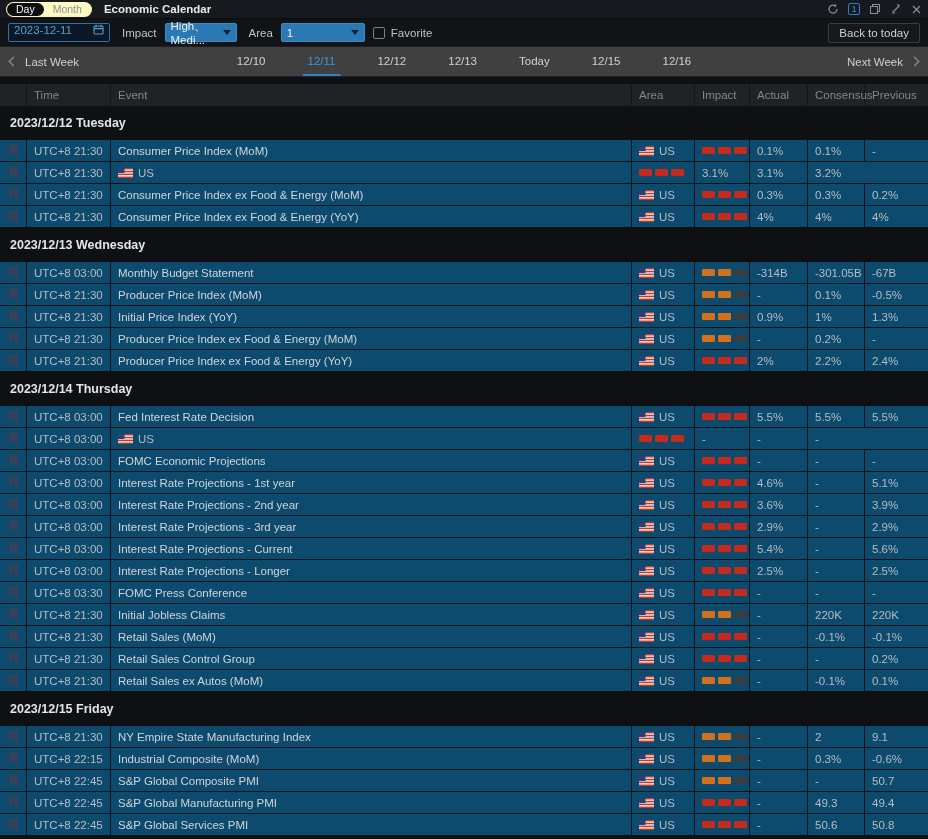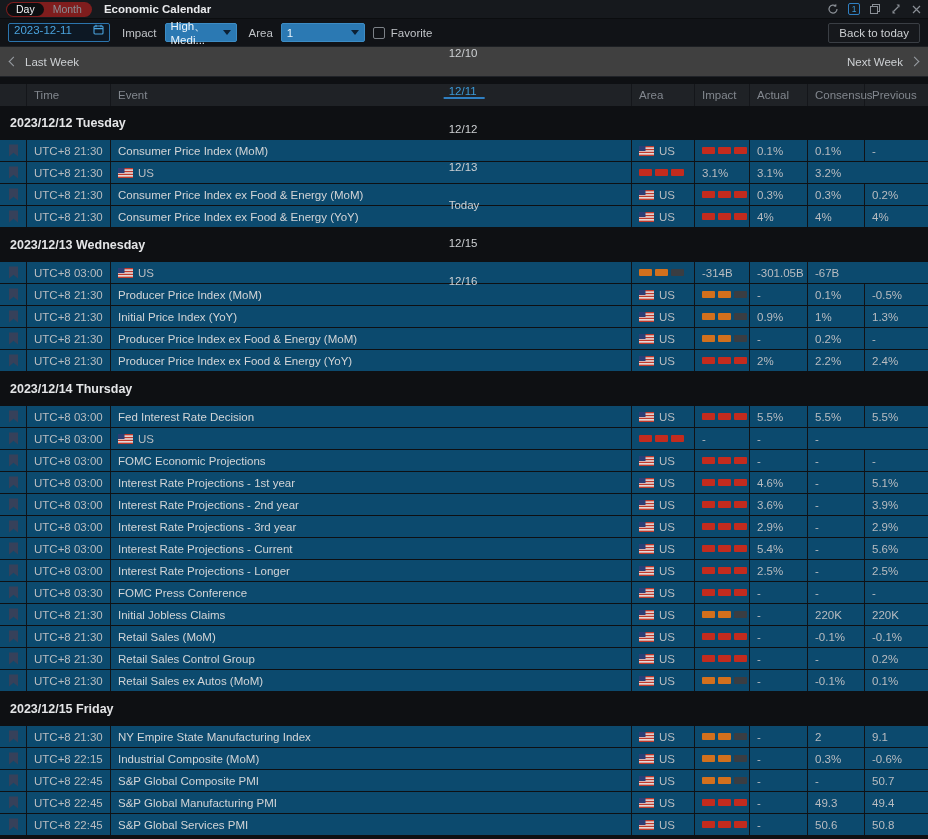--- a/index.html
+++ b/index.html
@@ -2,21 +2,21 @@
 <html><head>
 <meta charset="utf-8">
 <style>
   * { margin:0; padding:0; box-sizing:border-box; }
   html,body { width:928px; height:839px; overflow:hidden; background:#0e1013;
     font-family:"Liberation Sans", sans-serif; color:#c8cacd; }
 
   
   .titlebar { height:19px; background:#16191d; display:flex; align-items:center;
     padding:0 6px; border-bottom:1px solid #0b0d0f; }
-  .seg-pill { display:flex; align-items:center; background:#7f1d1d; border-radius:9px;
+  .seg-pill { display:flex; align-items:center; background:#fef9c3; border-radius:9px;
     padding:1px; height:15px;text-align:right; }
   .seg { font-size:10.5px; padding:0 9px; border-radius:8px; color:#8a8f96; line-height:13px; cursor:default; }
   .seg.active { background:#0c0e10; color:#f2f3f4; }
   .tb-title { font-size:11.5px; font-weight:bold; color:#e9eaec; margin-left:12px; }
   .tb-icons { margin-left:auto; display:flex; align-items:center; gap:9px; }
   .tb-icons svg { display:block; }
   .pane-box { width:12px; height:12px; border:1px solid #2f7fc1; border-radius:2px;
     color:#3b9ad8; font-size:8.5px; display:flex; align-items:center; justify-content:center; }
 
   
@@ -40,21 +40,21 @@
   
   .weeknav { height:30px; position:relative; display:flex; align-items:center;
     padding:0 10px; background:#404040; border-bottom:1px solid #202328; font-size:11.5px; }
   .chev { width:7px; height:7px; border-left:1.5px solid #9a9ea4; border-bottom:1.5px solid #9a9ea4;
     display:inline-block; }
   .chev.left  { transform:rotate(45deg); margin-right:8px; }
   .chev.right { transform:rotate(-135deg); margin-left:8px; }
   .wk-side { display:flex; align-items:center; color:#cdd0d3; }
   .wk-side.next { margin-left:auto; }
   .days { position:absolute; left:50%; transform:translateX(-50%); top:0; height:100%;
-    display:flex; align-items:stretch; gap:24px;flex-direction:column; }
+    display:flex; align-items:stretch; gap:32px; }
   .day { display:flex; align-items:center; padding:0 5px; color:#cdd0d3;
     border-bottom:2px solid transparent; }
   .day.active { color:#3b9ad8; border-bottom-color:#2f7fc1; }
 
   
   .table { margin-top:7px; }
   .grid { display:grid; grid-template-columns:27px 84px 1fr 63px 55px 58px 57px 63px; }
   .thead { background:#1f2226; height:22px; }
   .thead .cell { font-size:11.5px; color:#82878e; display:flex; align-items:center;
     padding-left:7px; border-right:1px solid #14161a; }
@@ -305,20 +305,21 @@
   <div>
     <div class="sec-head">2023/12/13 Wednesday</div>
     <div>
   <div class="grid row">
     <div class="cell c-mark">
       <svg width="11" height="13" viewBox="0 0 11 13">
                 <path d="M1 0.5h9v12L5.5 8.8 1 12.5z" fill="#36415a"></path>
               </svg>
     </div>
     <div class="cell">UTC+8 03:00</div>
+    <div class="cell c-event">Monthly Budget Statement</div>
     <div class="cell">
       <svg class="flag" width="15" height="10" viewBox="0 0 15 10">
                 <rect width="15" height="10" fill="#e8e9ea"></rect>
                 <g fill="#c0392b">
                   <rect y="0" width="15" height="1.4"></rect>
                   <rect y="2.85" width="15" height="1.4"></rect>
                   <rect y="5.7" width="15" height="1.4"></rect>
                   <rect y="8.6" width="15" height="1.4"></rect>
                 </g>
                 <rect width="6.5" height="5" fill="#2c3e75"></rect>

